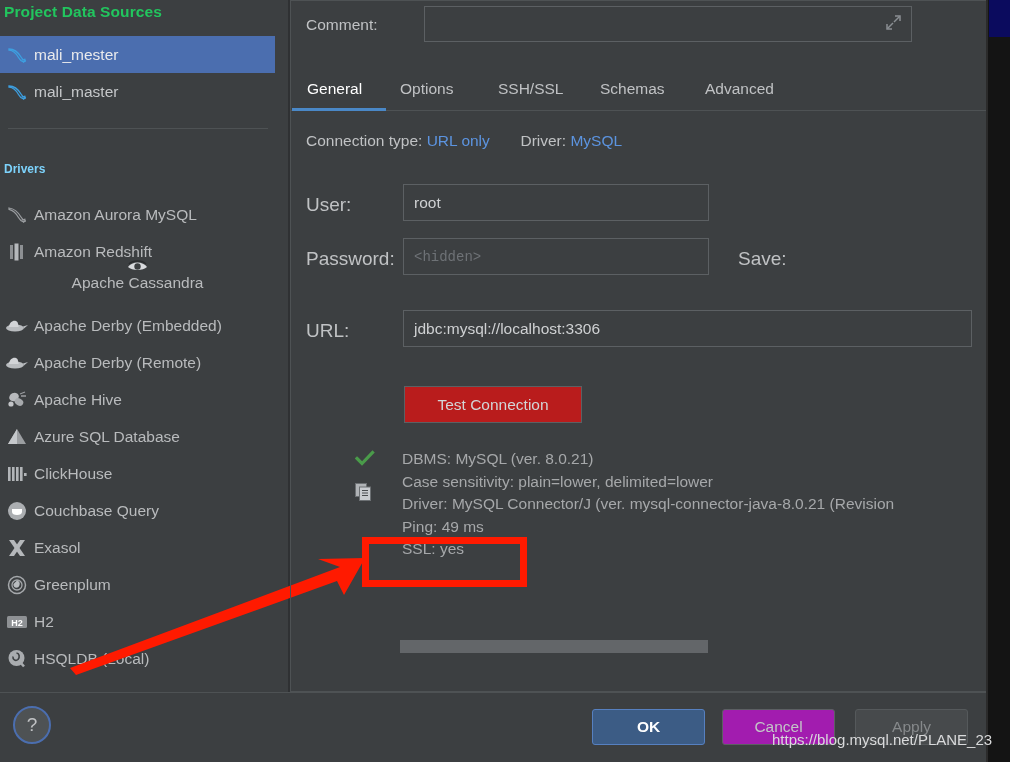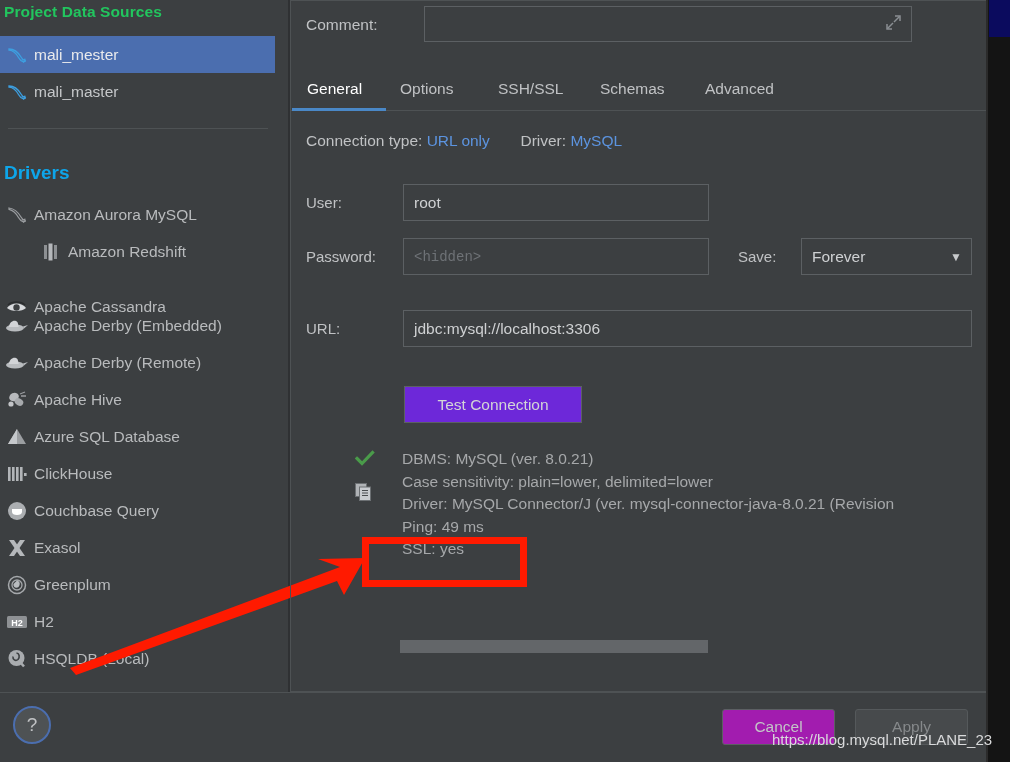--- a/index.html
+++ b/index.html
@@ -33,21 +33,21 @@
   }
   .ds-row.selected{background:#4b6eaf;}
   .ds-row .ds-icon{width:34px;display:flex;align-items:center;justify-content:center;}
   .ds-row .ds-label{font-size:15.5px;color:#c5c7c9;}
   .ds-row.selected .ds-label{color:#e9eaec;}
 
   .sb-divider{position:absolute;left:8px;top:128px;width:260px;height:1px;background:#4e5254;}
 
   .drivers-title{
     position:absolute;left:4px;top:162px;
-    font-size:19px;font-weight:bold;color:#0ea5e9;
+    font-size:12px;font-weight:bold;color:#7dd3fc;
   }
   .drv-row{
     position:absolute;left:0;width:275px;height:37.5px;
     display:flex;align-items:center;
   }
   .drv-row .drv-icon{width:34px;min-width:34px;display:flex;align-items:center;justify-content:center;}
   .drv-row .drv-label{font-size:15.5px;color:#b9bbbd;white-space:nowrap;}
   .bottom-sep{position:absolute;left:0;top:692px;width:986px;height:1px;background:#4e5254;}
   .help-btn{
     position:absolute;left:13px;top:706px;width:38px;height:38px;border-radius:50%;
@@ -78,39 +78,39 @@
   .tab.active{color:#ffffff;}
   .tab-underline{position:absolute;top:40px;height:3px;background:#4a88c7;}
   .tabs-sep{position:absolute;left:0;top:42px;width:696px;height:1px;background:#4e5254;}
 
   
   .conn-line{position:absolute;left:16px;top:132px;font-size:15.5px;color:#c0c2c4;white-space:nowrap;}
   .conn-line .lnk{color:#5c94e0;}
   .conn-gap{display:inline-block;width:22px;}
 
   
-  .form-label{position:absolute;font-size:15px;color:#c0c2c4;}
+  .form-label{position:absolute;font-size:19px;color:#c0c2c4;}
   .txt-field{
     position:absolute;background:#3c3f41;border:1px solid #5c6063;box-sizing:border-box;
     display:flex;align-items:center;padding-left:10px;
     font-size:15.5px;color:#cfd1d3;
   }
   .txt-field.placeholder{color:#6e7276;font-family:"Liberation Mono",monospace;font-size:14px;}
 
   .combo{
     position:absolute;background:#3c3f41;border:1px solid #5c6063;box-sizing:border-box;
     display:flex;align-items:center;justify-content:space-between;padding:0 9px 0 10px;
     font-size:15.5px;color:#cfd1d3;
   }
   .combo .caret{color:#c8cacc;font-size:12px;}
 
   
   .btn-test{
     position:absolute;left:404px;top:386px;width:178px;height:37px;
-    background:#6d28d9;border:1px solid #5c6063;box-sizing:border-box;
+    background:#b91c1c;border:1px solid #5c6063;box-sizing:border-box;
     display:flex;align-items:center;justify-content:center;
     font-size:15.5px;color:#d3d5d7;
   }
 
   
   .res-check{position:absolute;left:355px;top:450px;color:#4a9b4a;font-size:18px;font-weight:bold;}
   .res-copy{position:absolute;left:354px;top:482px;width:20px;height:20px;}
   .res-lines{position:absolute;left:402px;top:448px;width:610px;}
   .res-line{font-size:15.5px;color:#a6a8aa;line-height:22.5px;white-space:nowrap;}
 
@@ -181,32 +181,32 @@
     <div class="drv-row" style="top:196px;">
       <span class="drv-icon">
         <svg width="22" height="20" viewBox="0 0 22 20">
           <path d="M3 3 C7 3.5 12 7 15 12 C16 14 17 15 19 15.5 L17.5 17 C15 16 13.5 14.5 12.5 12.5 C10 8 6.5 5 3 4.3 Z" fill="none" stroke="#9a9da0" stroke-width="1.2"></path>
           <path d="M15.5 15.2 L19.5 14.2 M17 17.2 L19.8 16" stroke="#9a9da0" stroke-width="1.2" fill="none"></path>
         </svg>
       </span>
       <span class="drv-label">Amazon Aurora MySQL</span>
     </div>
 
-    <div class="drv-row" style="top:233px;padding-left:34px;">
+    <div class="drv-row" style="top:233px;">
       <span class="drv-icon">
         <svg width="20" height="20" viewBox="0 0 20 20">
           <rect x="3" y="3" width="3" height="14" fill="#8d9093"></rect>
           <rect x="7.5" y="1.5" width="4" height="17" fill="#b5b8bb"></rect>
           <rect x="13" y="3" width="3" height="14" fill="#8d9093"></rect>
         </svg>
       </span>
       <span class="drv-label">Amazon Redshift</span>
     </div>
 
-    <div class="drv-row" style="top:288px;">
+    <div class="drv-row" style="top:258px;flex-direction:column;">
       <span class="drv-icon">
         <svg width="22" height="16" viewBox="0 0 22 16">
           <path d="M1 9 C5 3 16 3 20 9 C16 13 5 13 1 9 Z" fill="#d8dadd"></path>
           <circle cx="10.5" cy="8.5" r="3.2" fill="#3c3f41"></circle>
           <path d="M2 6 C6 2 15 2 19 6" stroke="#2a2c2e" stroke-width="1.6" fill="none"></path>
         </svg>
       </span>
       <span class="drv-label">Apache Cassandra</span>
     </div>
 
@@ -359,24 +359,20 @@
       <span class="lnk">MySQL</span>
     </div>
 
     <div class="form-label" style="left:16px;top:194px;">User:</div>
     <div class="txt-field" style="left:113px;top:184px;width:306px;height:37px;">root</div>
 
     <div class="form-label" style="left:16px;top:248px;">Password:</div>
     <div class="txt-field placeholder" style="left:113px;top:238px;width:306px;height:37px;">&lt;hidden&gt;</div>
 
     <div class="form-label" style="left:448px;top:248px;">Save:</div>
-    <div class="combo" style="left:511px;top:238px;width:171px;height:37px;">
-      <span>Forever</span>
-      <span class="caret">▼</span>
-    </div>
 
     <div class="form-label" style="left:16px;top:320px;">URL:</div>
     <div class="txt-field" style="left:113px;top:310px;width:569px;height:37px;">jdbc:mysql://localhost:3306</div>
   </div>
 
   <div class="btn-test">Test Connection</div>
 
   <div class="res-check">
     <svg width="20" height="17" viewBox="0 0 20 17">
       <path d="M2 8.5 L7 13.5 L17.5 2.5" fill="none" stroke="#4a9b4a" stroke-width="3.2" stroke-linecap="square"></path>
@@ -406,18 +402,19 @@
 
   <div class="h-scroll"></div>
 
   <div class="panel-left-sep"></div>
   <div class="panel-bottom-sep"></div>
   <div class="panel-top-sep"></div>
 
   <div class="bottom-sep"></div>
   <div class="help-btn">?</div>
 
+  <div class="dlg-btn ok">OK</div>
   <div class="dlg-btn cancel">Cancel</div>
   <div class="dlg-btn apply">Apply</div>
 
   <div class="watermark">https://blog.mysql.net/PLANE_23</div>
 
 </div>
 
 </body></html>

